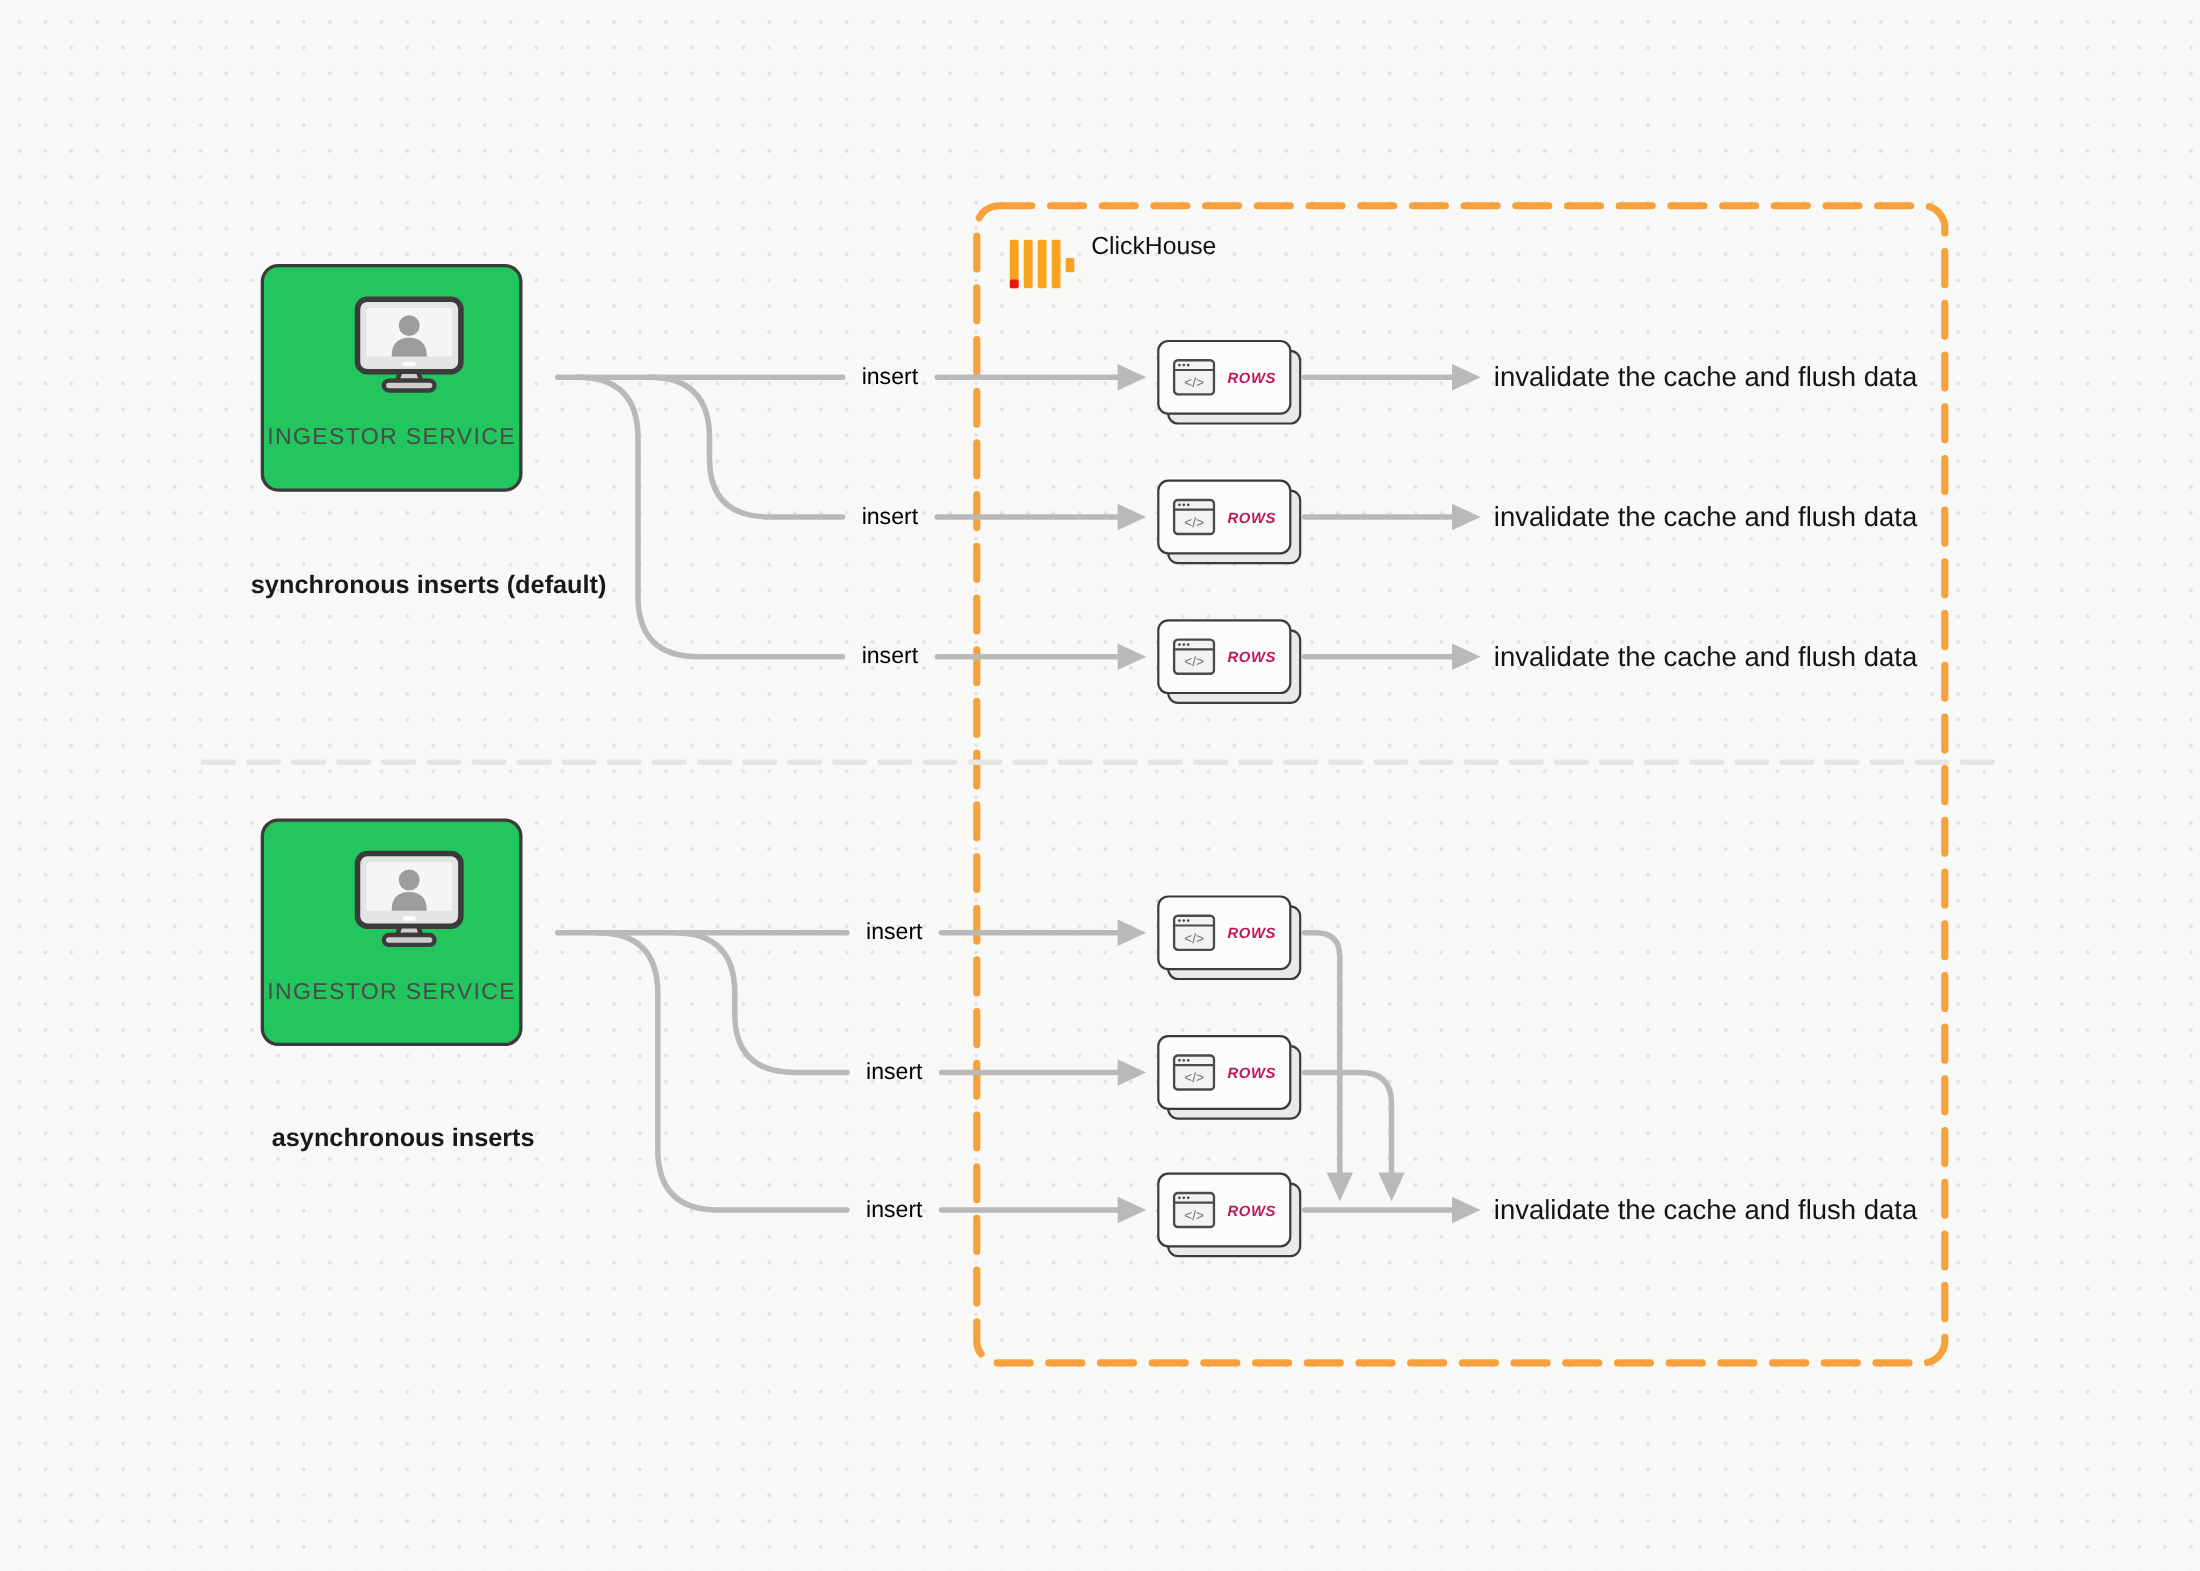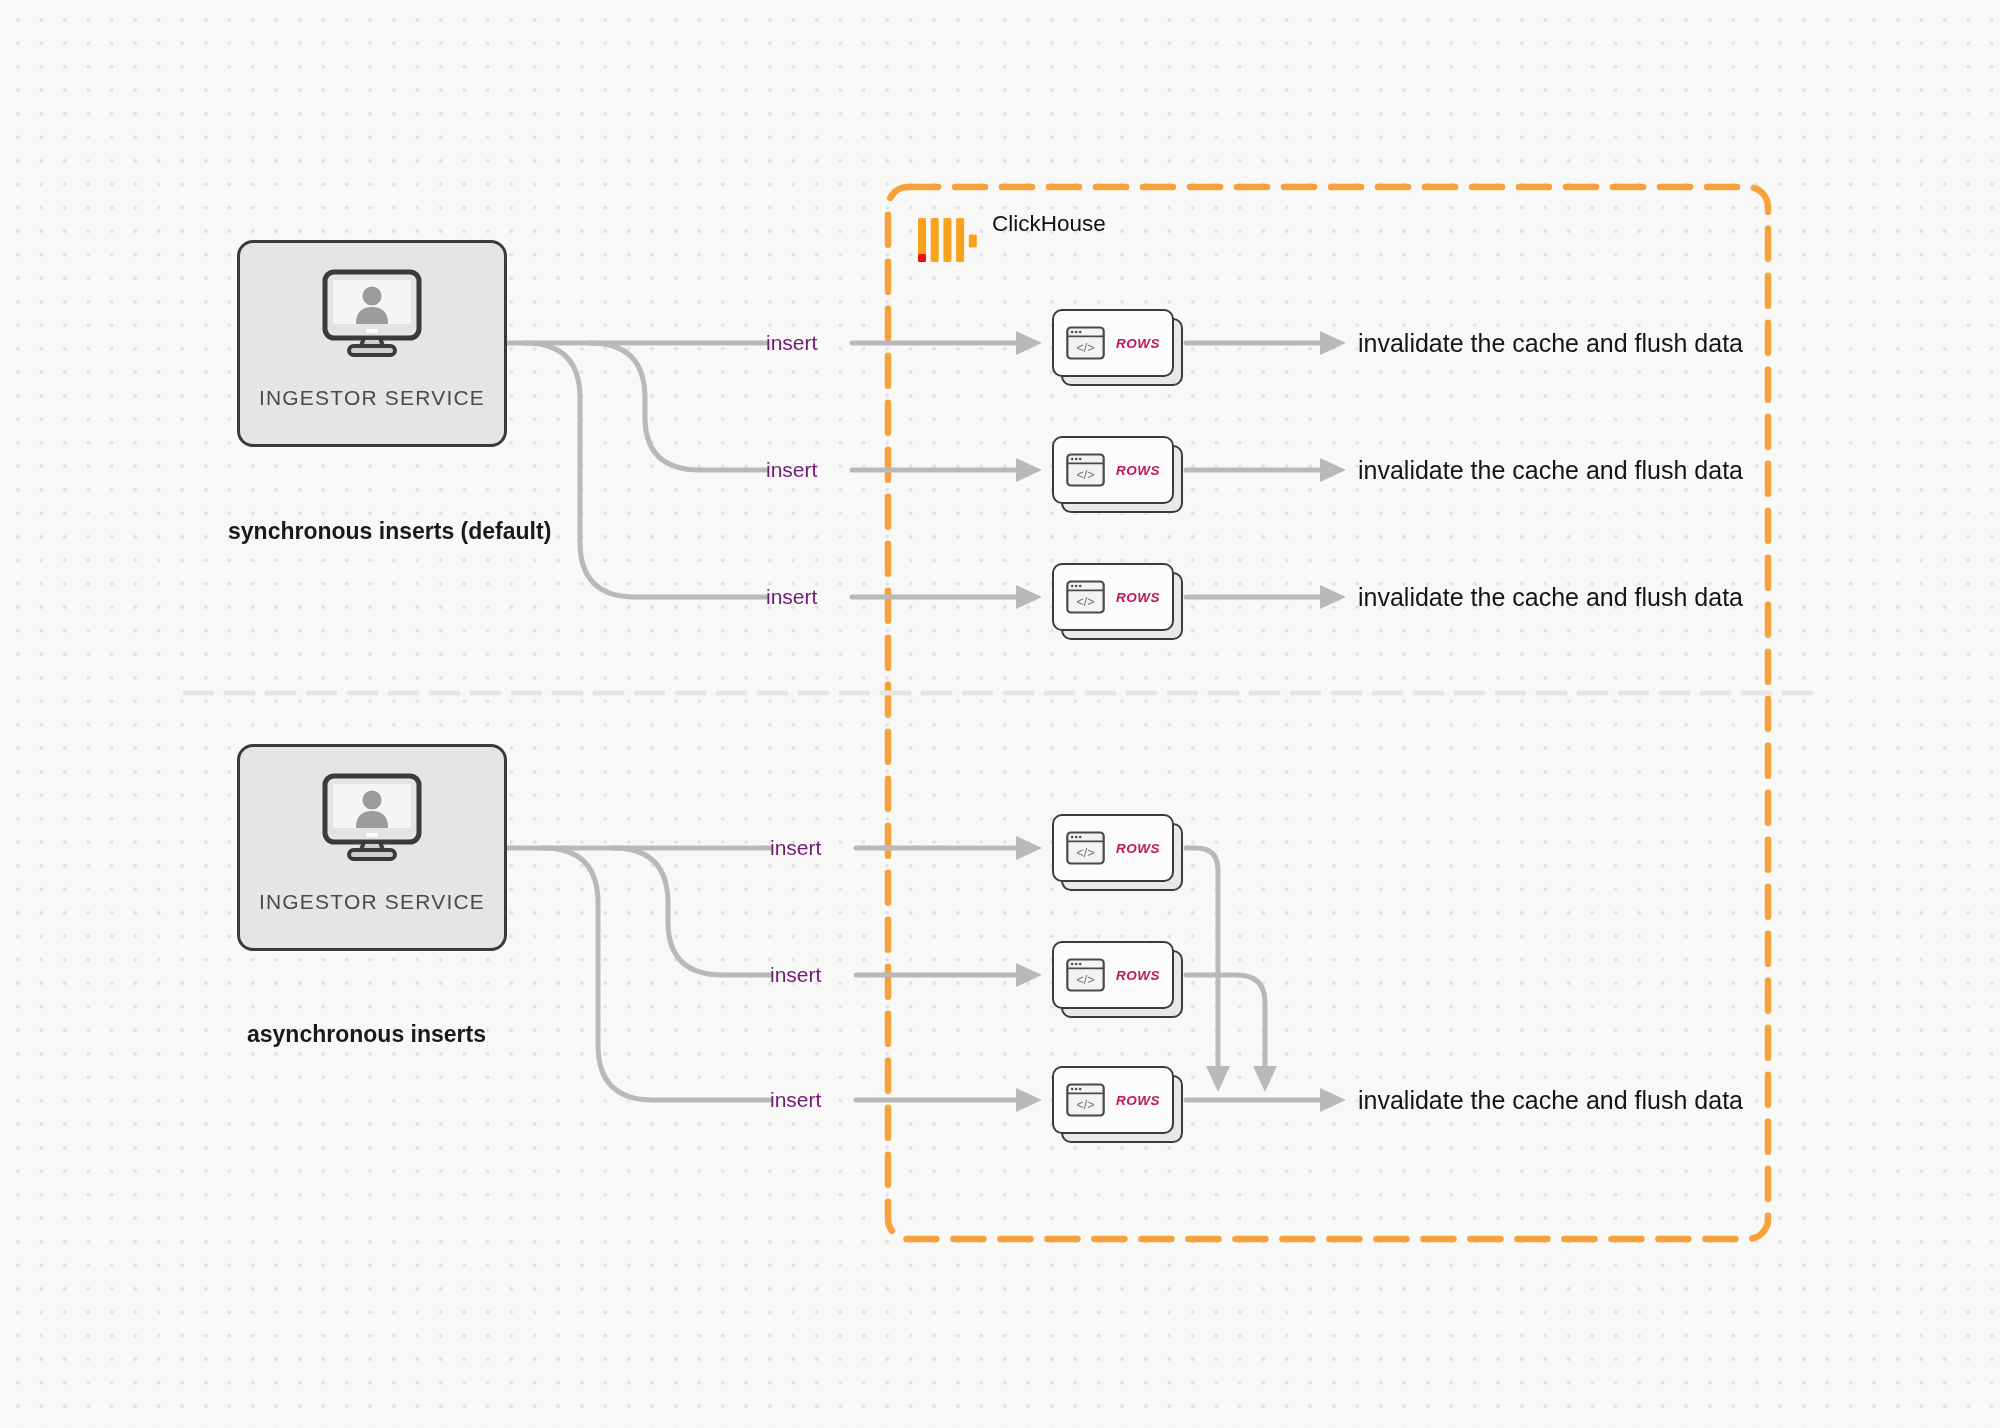--- a/index.html
+++ b/index.html
@@ -6,32 +6,32 @@
   body{
     width:2000px;height:1428px;position:relative;overflow:hidden;
     font-family:"Liberation Sans", sans-serif;
     background-color:#f8f8f6;
     background-image:radial-gradient(circle,#e3e3e1 1.7px,rgba(0,0,0,0) 1.9px);
     background-size:23.5px 23.5px;
     background-position:6px 8px;
   }
   .layer{position:absolute;left:0;top:0;}
   
-  .ingestor{position:absolute;left:237px;width:270px;height:207px;background:#e5e5e5;
+  .ingestor{position:absolute;left:237px;width:238px;height:207px;background:#22c55e;
     border:3.5px solid #3b3b3b;border-radius:16px;box-sizing:border-box;}
   .ingestor.sync{top:240px;} .ingestor.async{top:744px;}
   .monitor{position:absolute;left:82px;top:26px;}
   .ing-label{position:absolute;left:0;right:0;top:143px;text-align:center;
     font-size:21px;letter-spacing:1.2px;color:#4a4a4a;}
   
   .caption{position:absolute;font-weight:700;font-size:23px;color:#191919;white-space:nowrap;}
   .caption.sync{left:228px;top:518px;}
   .caption.async{left:247px;top:1021px;}
   
-  .insert-label{position:absolute;width:86px;font-size:21px;color:#701a75;line-height:30px;}
+  .insert-label{position:absolute;width:86px;text-align:center;font-size:21px;color:#000000;line-height:30px;}
   .result-label{position:absolute;font-size:25px;color:#141414;white-space:nowrap;line-height:30px;}
   
   .card{position:absolute;left:1052px;width:122px;height:68px;}
   .card .shadow{position:absolute;left:9px;top:9px;width:122px;height:68px;background:#e9e9e9;
     border:2.5px solid #3b3b3b;border-radius:10px;box-sizing:border-box;}
   .card .face{position:absolute;left:0;top:0;width:122px;height:68px;background:#fcfcfc;
     border:2.5px solid #3b3b3b;border-radius:10px;box-sizing:border-box;
     display:flex;align-items:center;gap:11px;padding:0 12px;}
   .rows-label{font-size:13.5px;font-style:italic;font-weight:600;letter-spacing:.5px;color:#be185d;text-align:center;}
   

